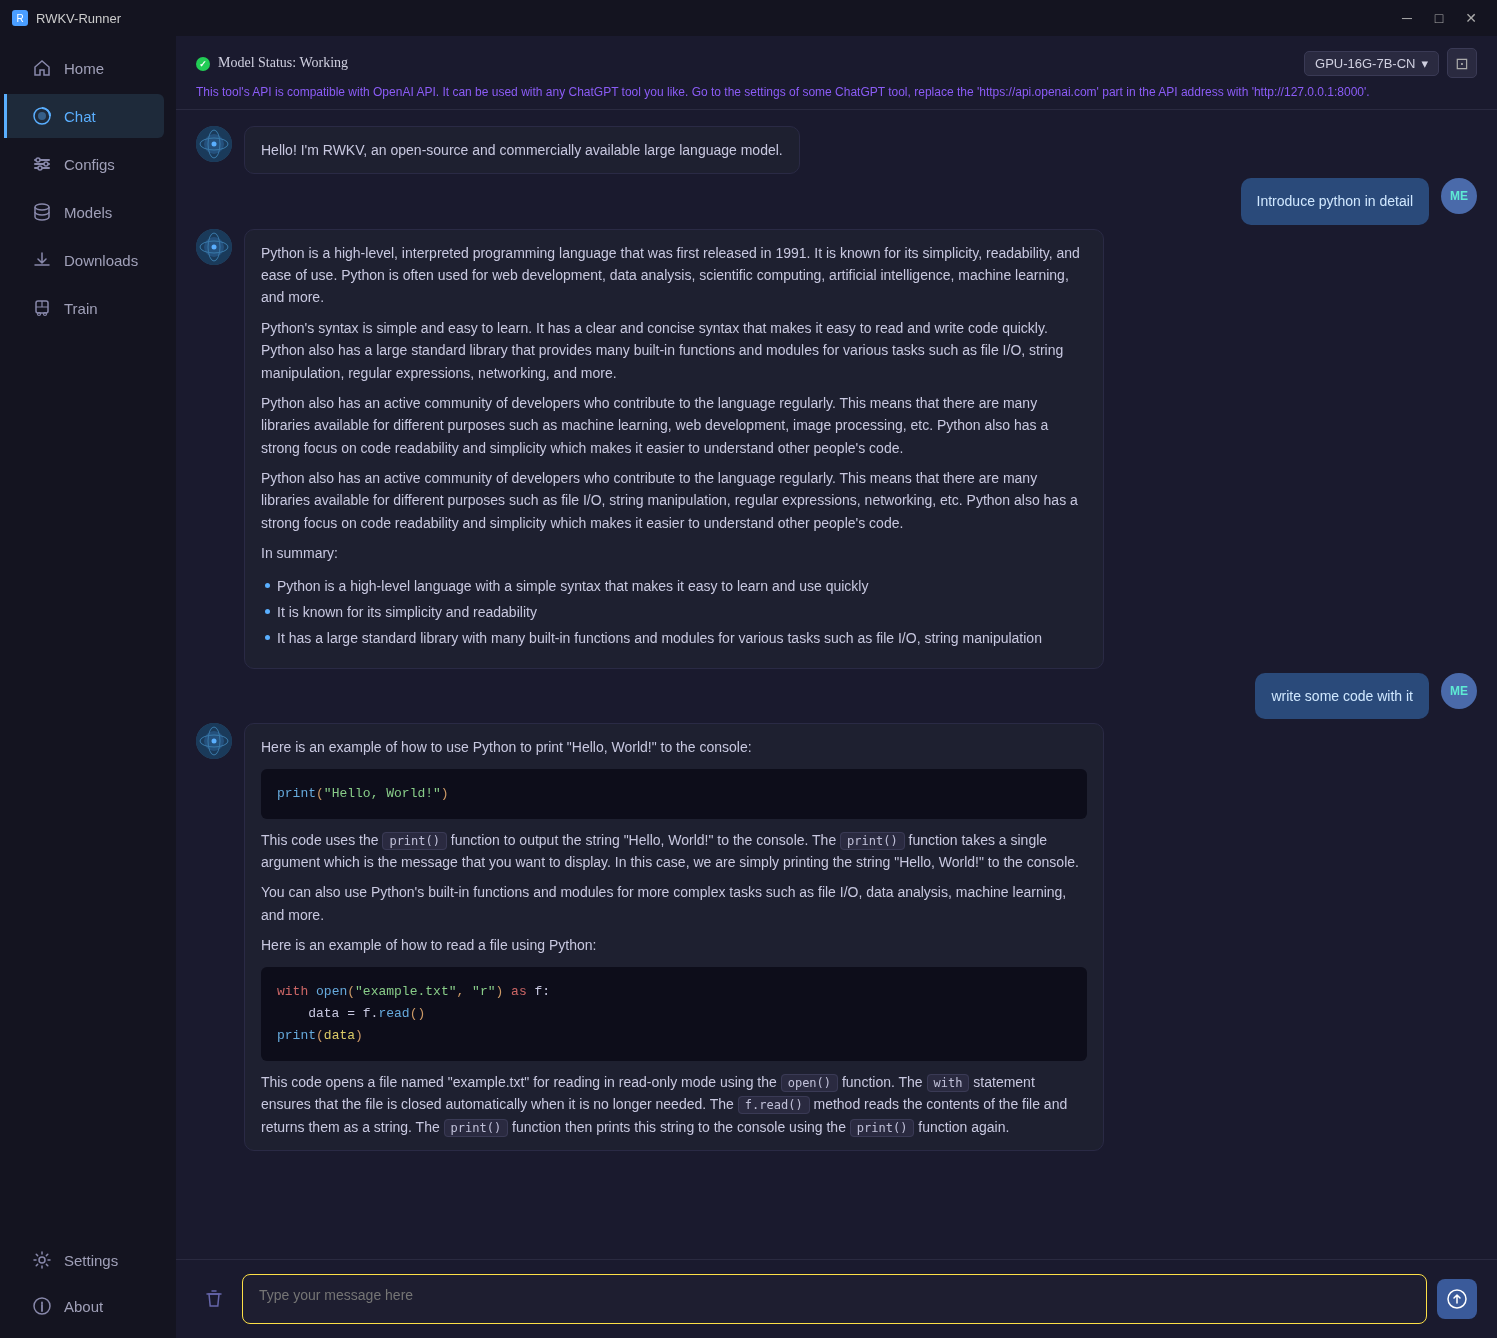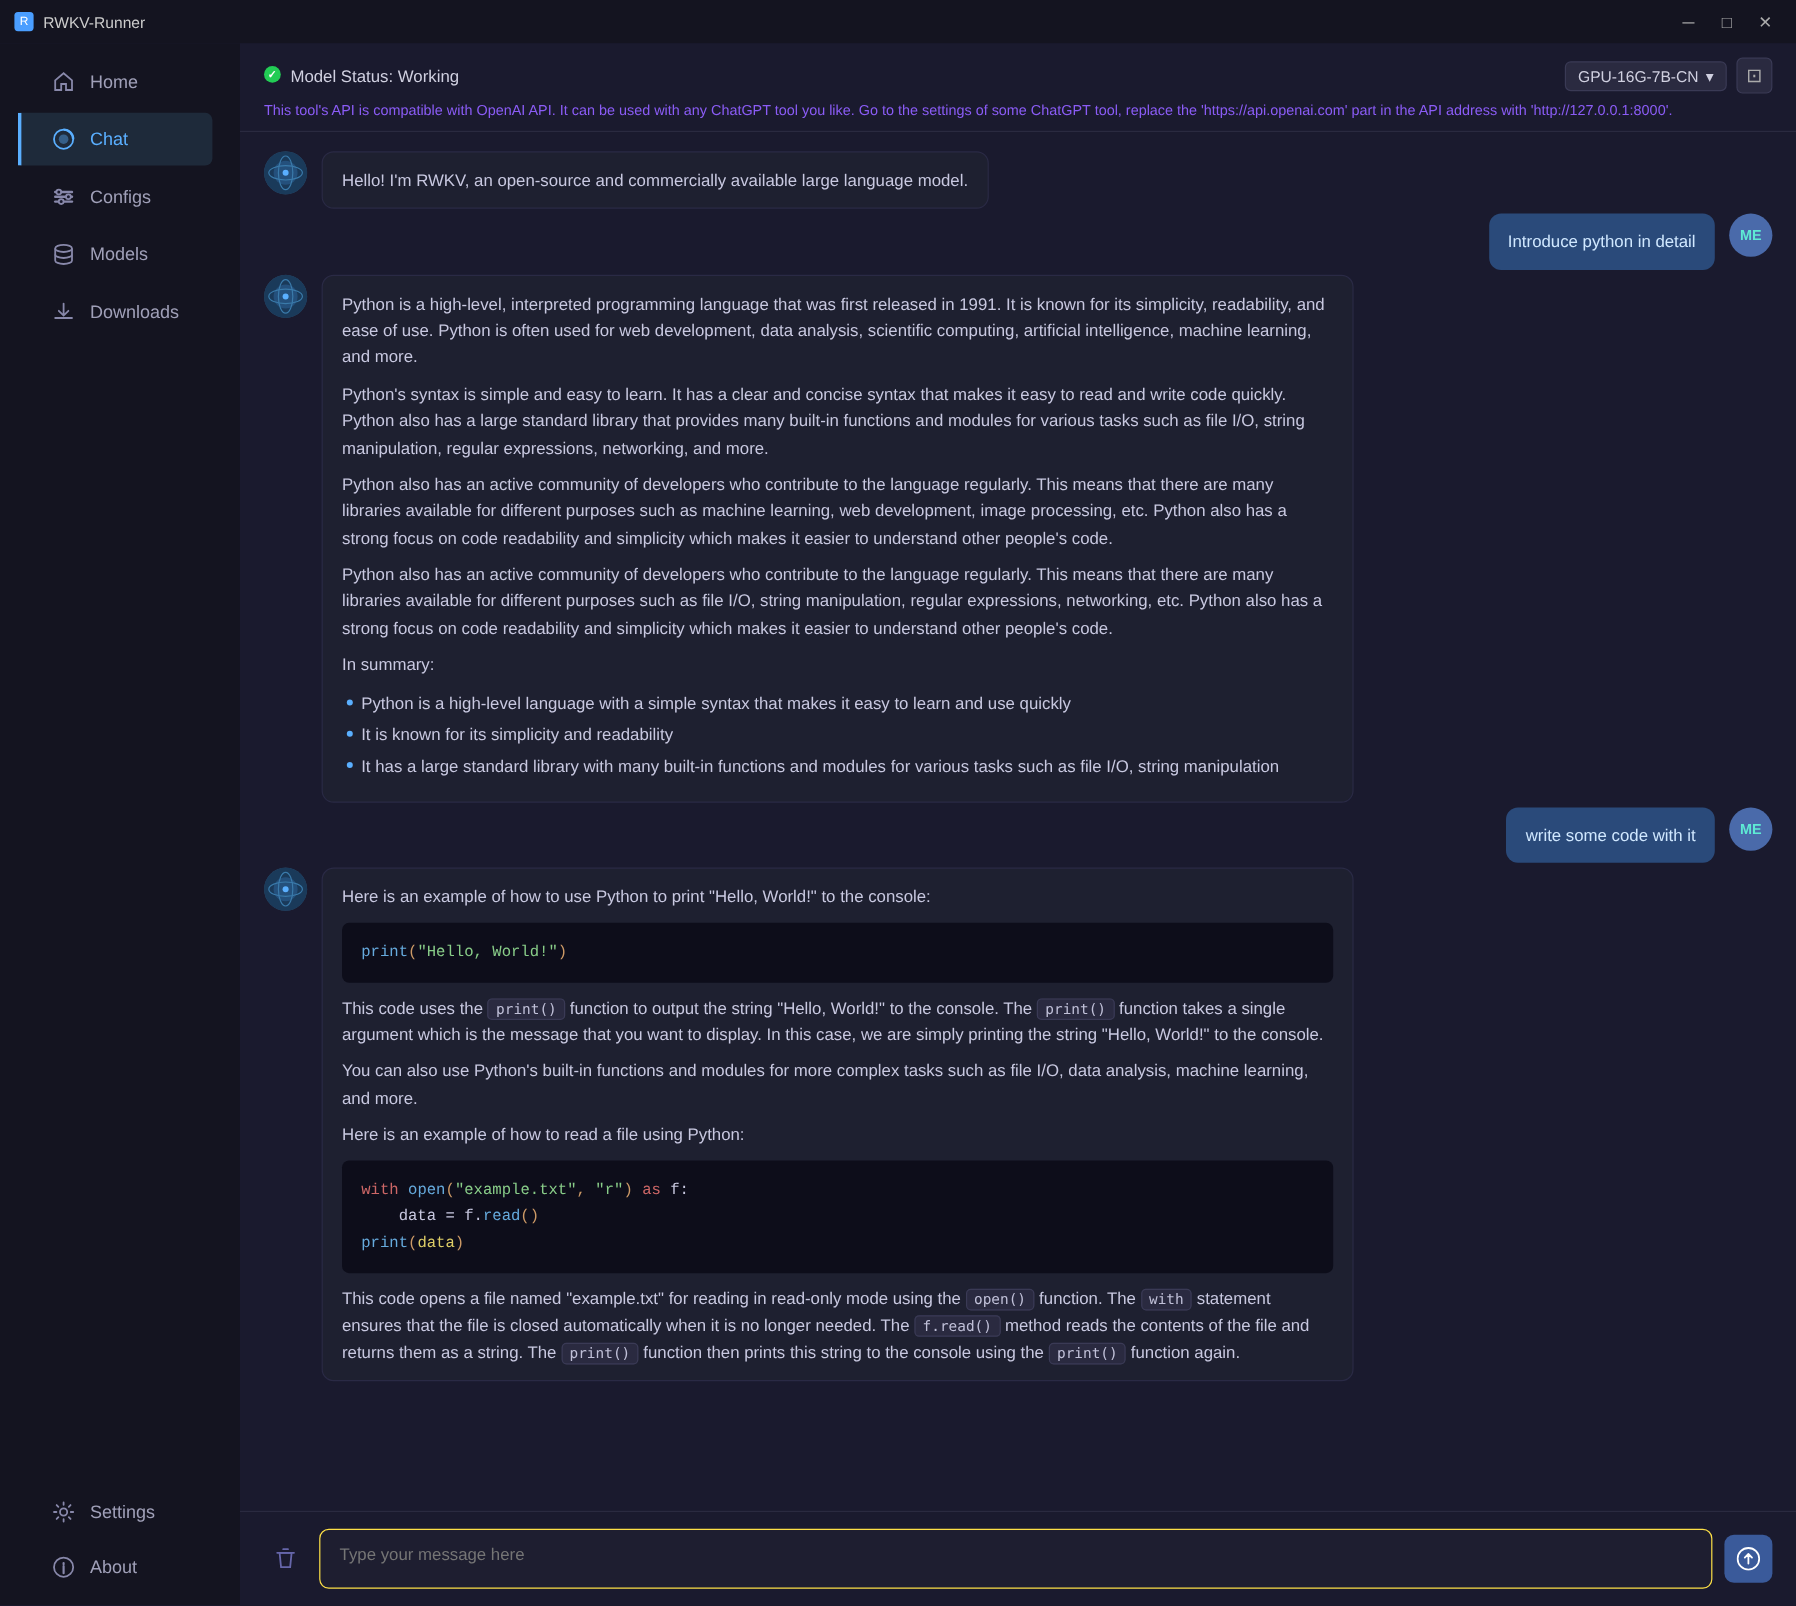--- a/index.html
+++ b/index.html
@@ -61,25 +61,25 @@
 
     
     .main-layout {
       display: flex;
       flex: 1;
       overflow: hidden;
     }
 
     
     .sidebar {
-      width: 200px;
+      width: 176px;
       background: #141420;
       display: flex;
       flex-direction: column;
-      padding: 8px 15px;
+      padding: 8px 4px;
       flex-shrink: 0;
     }
     .sidebar-item {
       display: flex;
       align-items: center;
       gap: 12px;
       padding: 12px 20px;
       cursor: pointer;
       border-radius: 6px;
       margin: 2px 8px;
@@ -124,22 +124,23 @@
       flex-shrink: 0;
     }
     .status-row {
       display: flex;
       align-items: center;
       justify-content: space-between;
       margin-bottom: 6px;
     }
     .status-left {
       display: flex;
-      align-items: flex-start;
+      align-items: flex-end;
       gap: 8px;
+      font-family: Liberation Serif, serif;
     }
     .status-dot {
       width: 14px;
       height: 14px;
       background: #22cc55;
       border-radius: 50%;
       display: flex;
       align-items: center;
       justify-content: center;
     }
@@ -391,20 +392,31 @@
       <span>Models</span>
     </div>
     <div class="sidebar-item">
       <span class="icon">
         <svg width="20" height="20" viewBox="0 0 20 20" fill="none">
           <path d="M10 3v10M6 9l4 4 4-4" stroke="#8888aa" stroke-width="1.5" stroke-linecap="round"></path>
           <path d="M3 15h14" stroke="#8888aa" stroke-width="1.5" stroke-linecap="round"></path>
         </svg>
       </span>
       <span>Downloads</span>
+    </div>
+    <div class="sidebar-item">
+      <span class="icon">
+        <svg width="20" height="20" viewBox="0 0 20 20" fill="none">
+          <rect x="4" y="3" width="12" height="12" rx="2" stroke="#8888aa" stroke-width="1.5" fill="none"></rect>
+          <circle cx="7" cy="16" r="1.5" stroke="#8888aa" stroke-width="1.2" fill="none"></circle>
+          <circle cx="13" cy="16" r="1.5" stroke="#8888aa" stroke-width="1.2" fill="none"></circle>
+          <path d="M4 9h12M10 3v6" stroke="#8888aa" stroke-width="1.2"></path>
+        </svg>
+      </span>
+      <span>Train</span>
     </div>
 
     <div class="sidebar-bottom">
       <div class="sidebar-item">
         <span class="icon">
           <svg width="20" height="20" viewBox="0 0 20 20" fill="none">
             <circle cx="10" cy="10" r="3" stroke="#8888aa" stroke-width="1.5" fill="none"></circle>
             <path d="M10 2v2M10 16v2M2 10h2M16 10h2M4.22 4.22l1.42 1.42M14.36 14.36l1.42 1.42M4.22 15.78l1.42-1.42M14.36 5.64l1.42-1.42" stroke="#8888aa" stroke-width="1.5" stroke-linecap="round"></path>
           </svg>
         </span>

